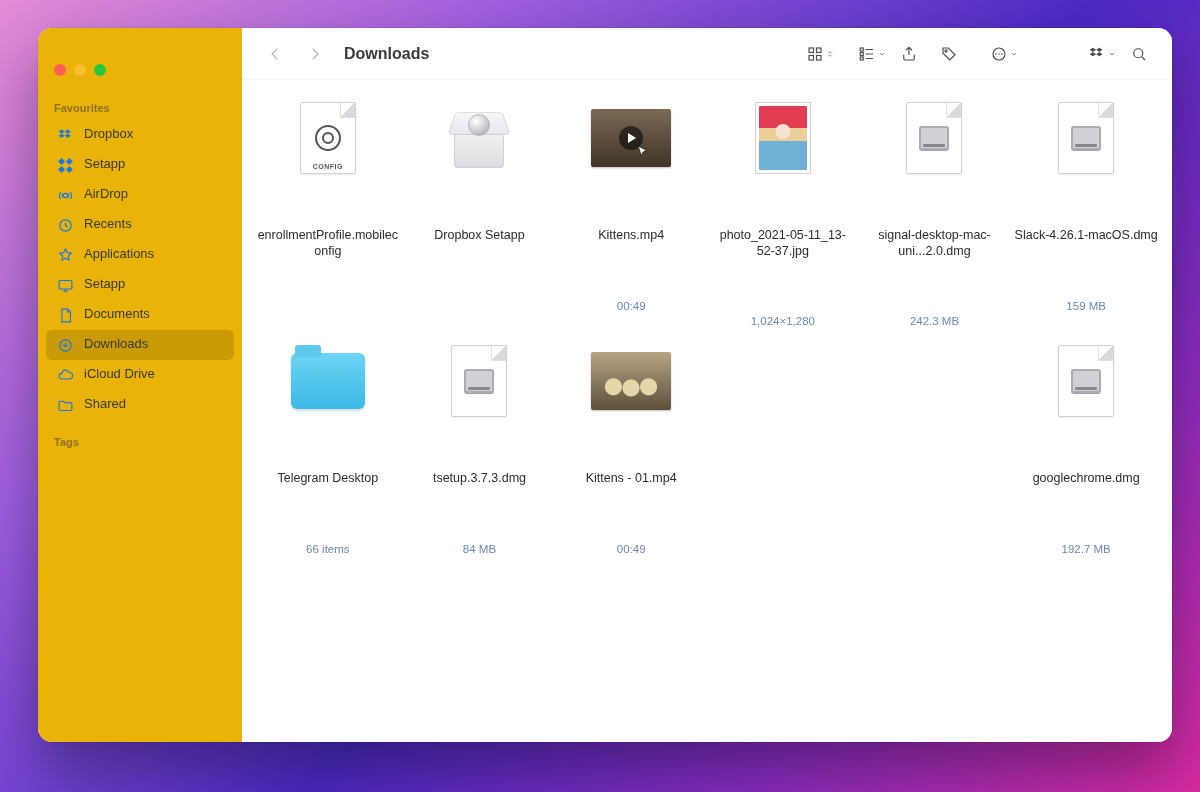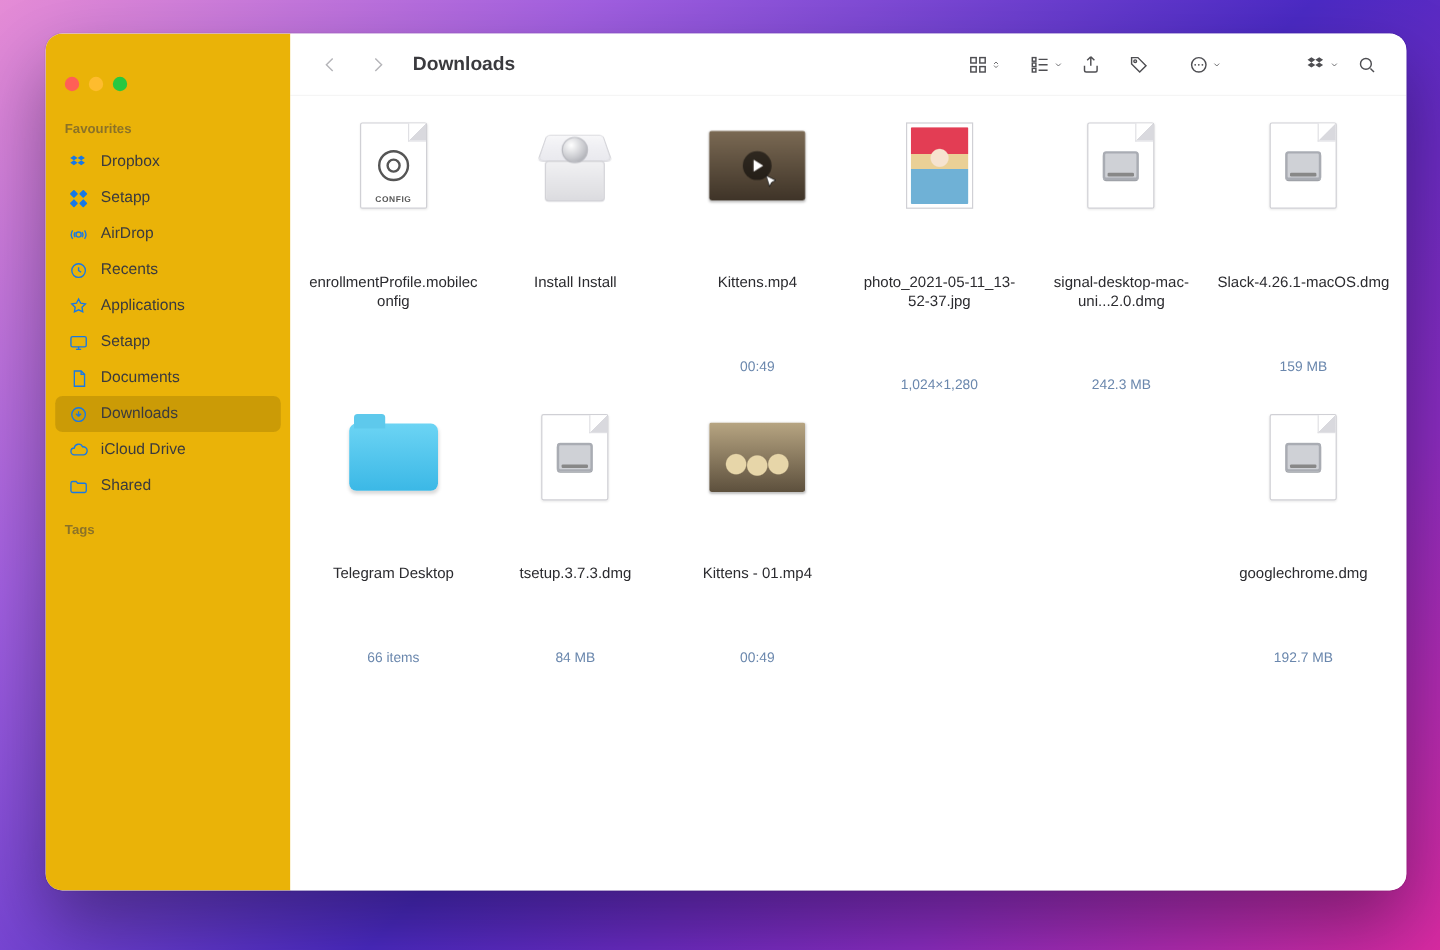--- a/index.html
+++ b/index.html
@@ -333,21 +333,21 @@
       </div>
 
       <div class="file">
         <div class="thumb">
           <div class="box-pkg">
               <div class="box-top"></div>
               <div class="box-body"></div>
               <div class="box-ball"></div>
             </div>
         </div>
-        <div class="name">Install Install</div>
+        <div class="name">Dropbox Setapp</div>
       </div>
 
       <div class="file">
         <div class="thumb">
           <div class="vid">
             <div class="play"></div>
             <div class="cursor"><svg viewBox="0 0 24 24">
                   <path d="M4 2l5 16 3-6 6-3z" fill="#fff" stroke="#000" stroke-width="1"></path>
                 </svg></div>
           </div>

